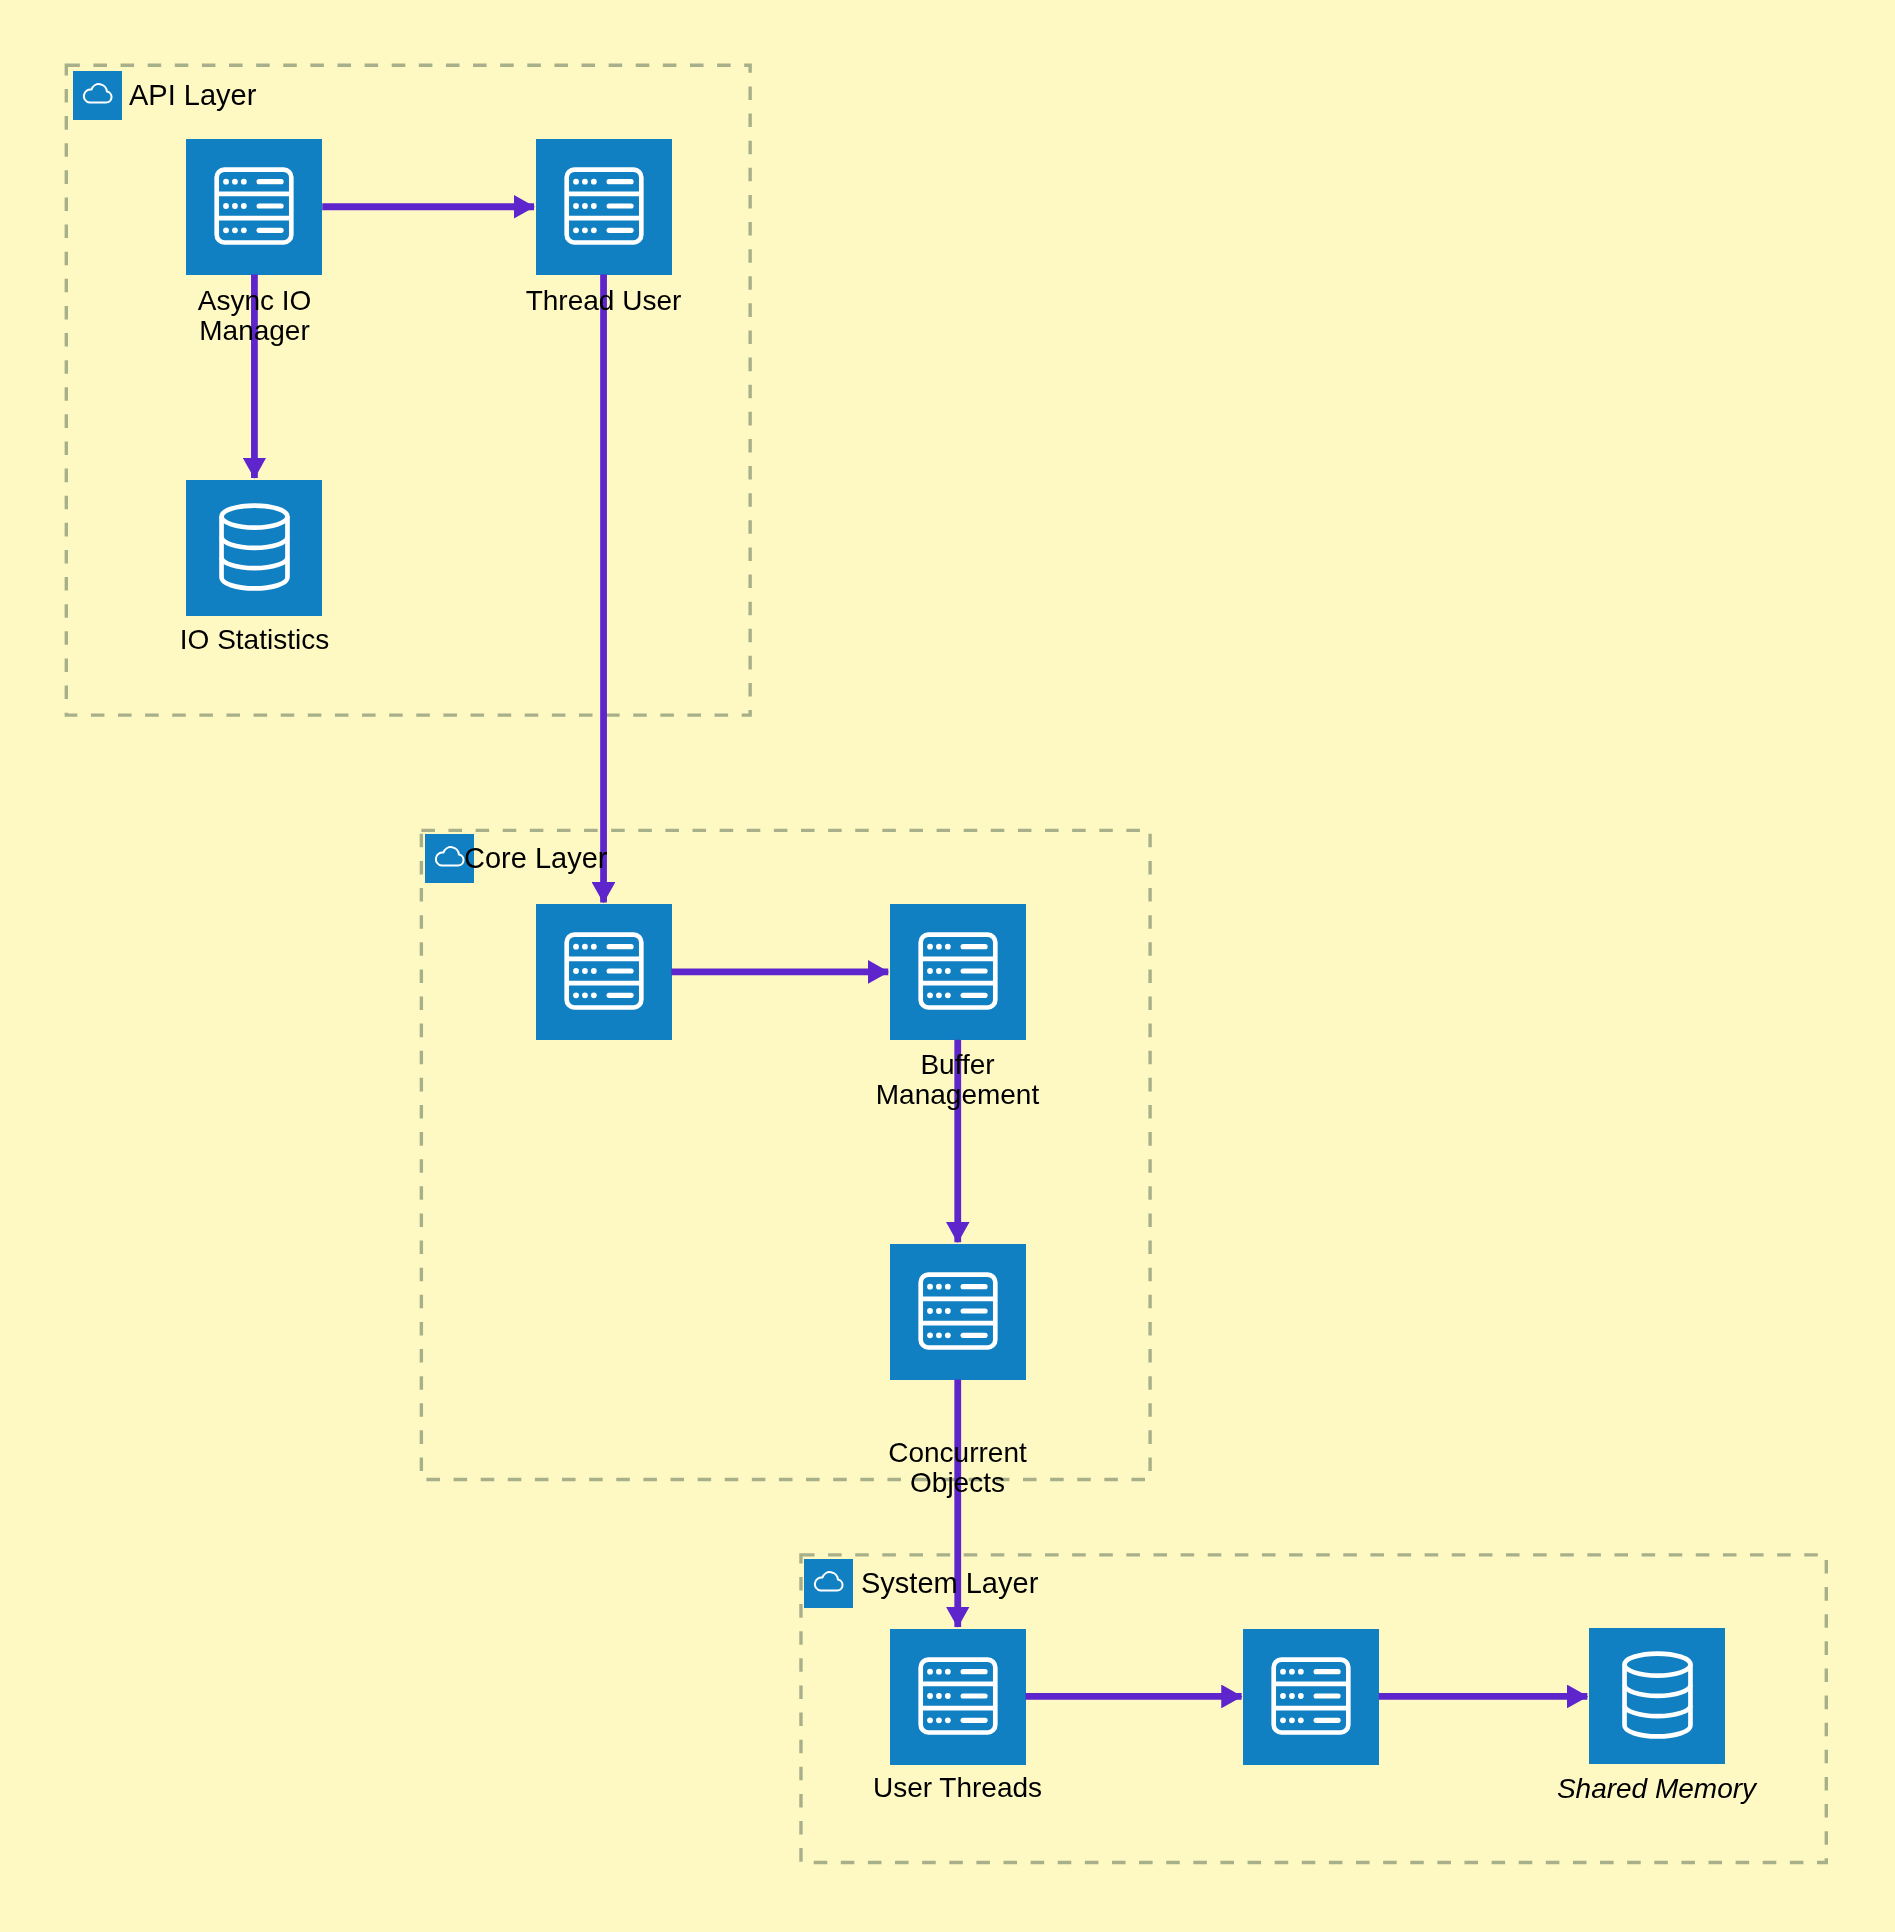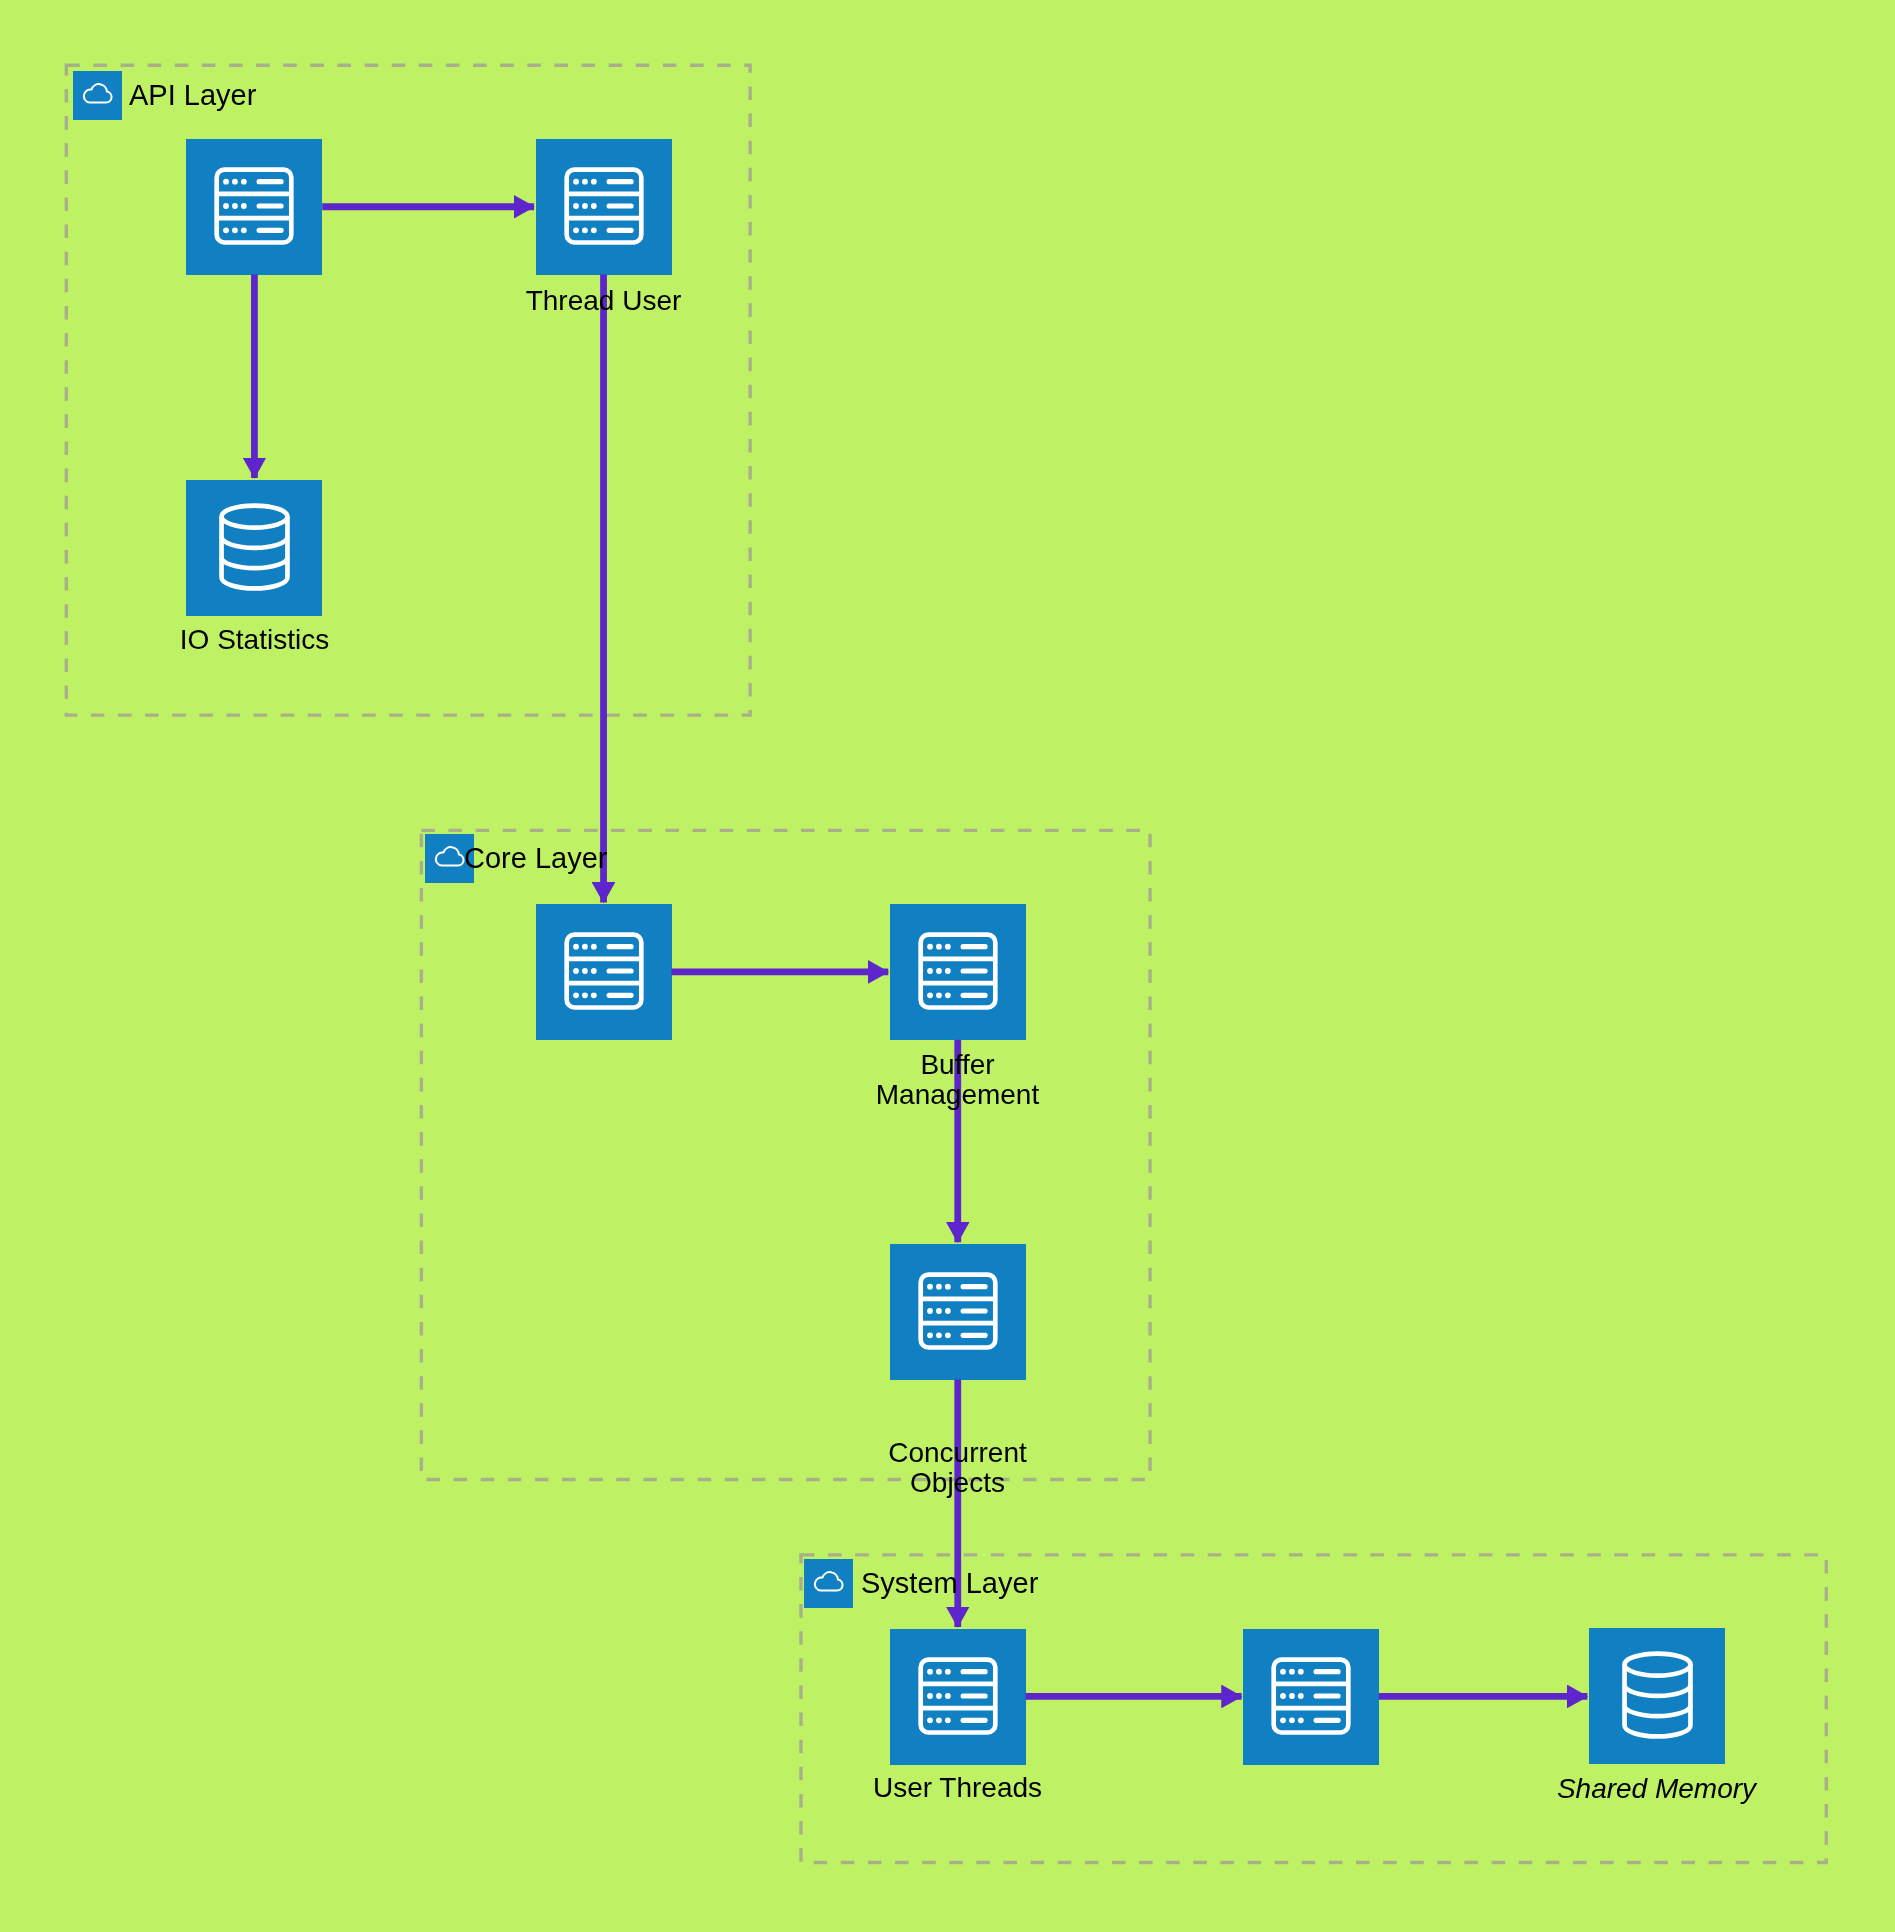--- a/index.html
+++ b/index.html
@@ -1,19 +1,19 @@
 <!DOCTYPE html>
 <html style="font-size:13.6px"><head>
 <meta charset="utf-8">
 <style>
   html,body{margin:0;padding:0;background:#ffffff;}
   .canvas{
     position:relative;
     width:1896px;height:1932px;
-    background:#bef264;
+    background:#fef9c3;
     font-family:"Liberation Sans", sans-serif;
     color:#000;
     overflow:hidden;
   }
   .layer{position:absolute;left:0;top:0;width:1896px;height:1932px;pointer-events:none;}
   .node{
     position:absolute;width:136px;height:136px;
     background:#1180c2;
     display:flex;align-items:center;justify-content:center;
   }
@@ -286,20 +286,22 @@
       <line x1="1130" y1="1628" x2="1130" y2="1920" marker-end="url(#ah)"></line>
       <line x1="1210" y1="2002" x2="1465" y2="2002" marker-end="url(#ah)"></line>
       <line x1="1627" y1="2002" x2="1873" y2="2002" marker-end="url(#ah)"></line>
     </g>
   </svg>
 
   <div class="group-label" style="left:129px;top:71px;">API Layer</div>
   <div class="group-label" style="left:464px;top:834px;">Core Layer</div>
   <div class="group-label" style="left:861px;top:1559px;">System Layer</div>
 
+  <div class="node-label" style="left:119px;top:286px;">Async IO
+Manager</div>
   <div class="node-label" style="left:468px;top:286px;">Thread User</div>
   <div class="node-label" style="left:119px;top:625px;">IO Statistics</div>
   <div class="node-label" style="left:822px;top:1050px;">Buffer
 Management</div>
   <div class="node-label" style="left:822px;top:1438px;">Concurrent
 Objects</div>
   <div class="node-label" style="left:822px;top:1773px;">User Threads</div>
   <div class="node-label" style="left:1521px;top:1774px;font-style:italic;">Shared Memory</div>
 
 </div>

